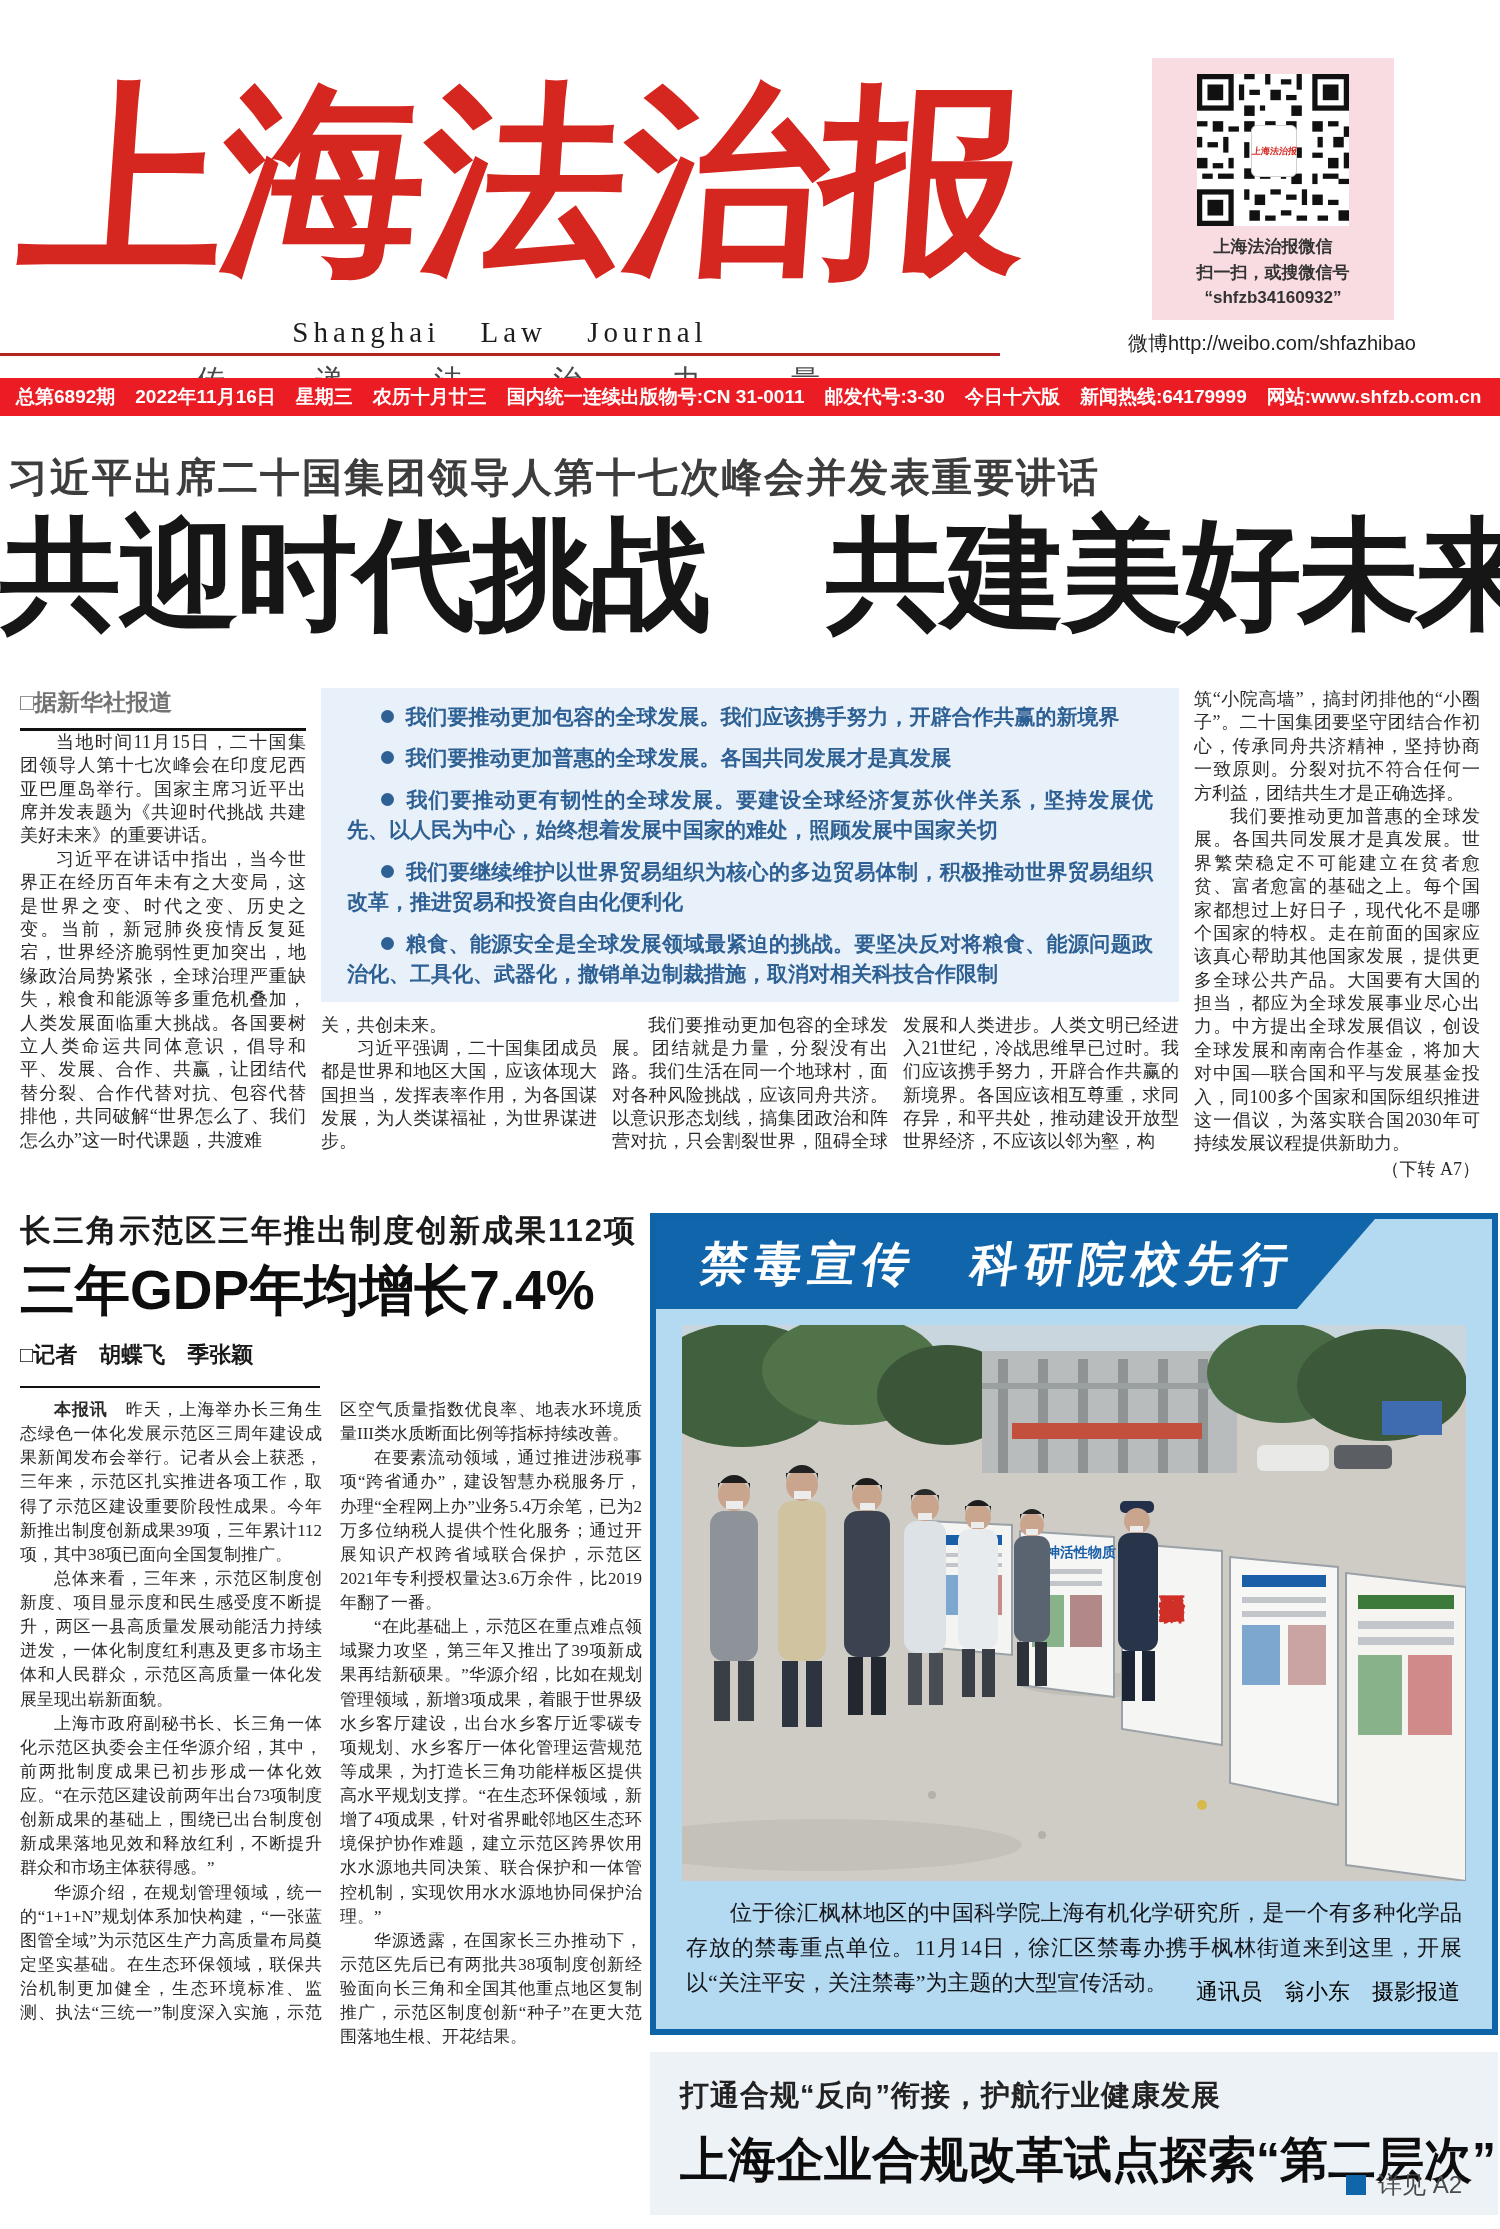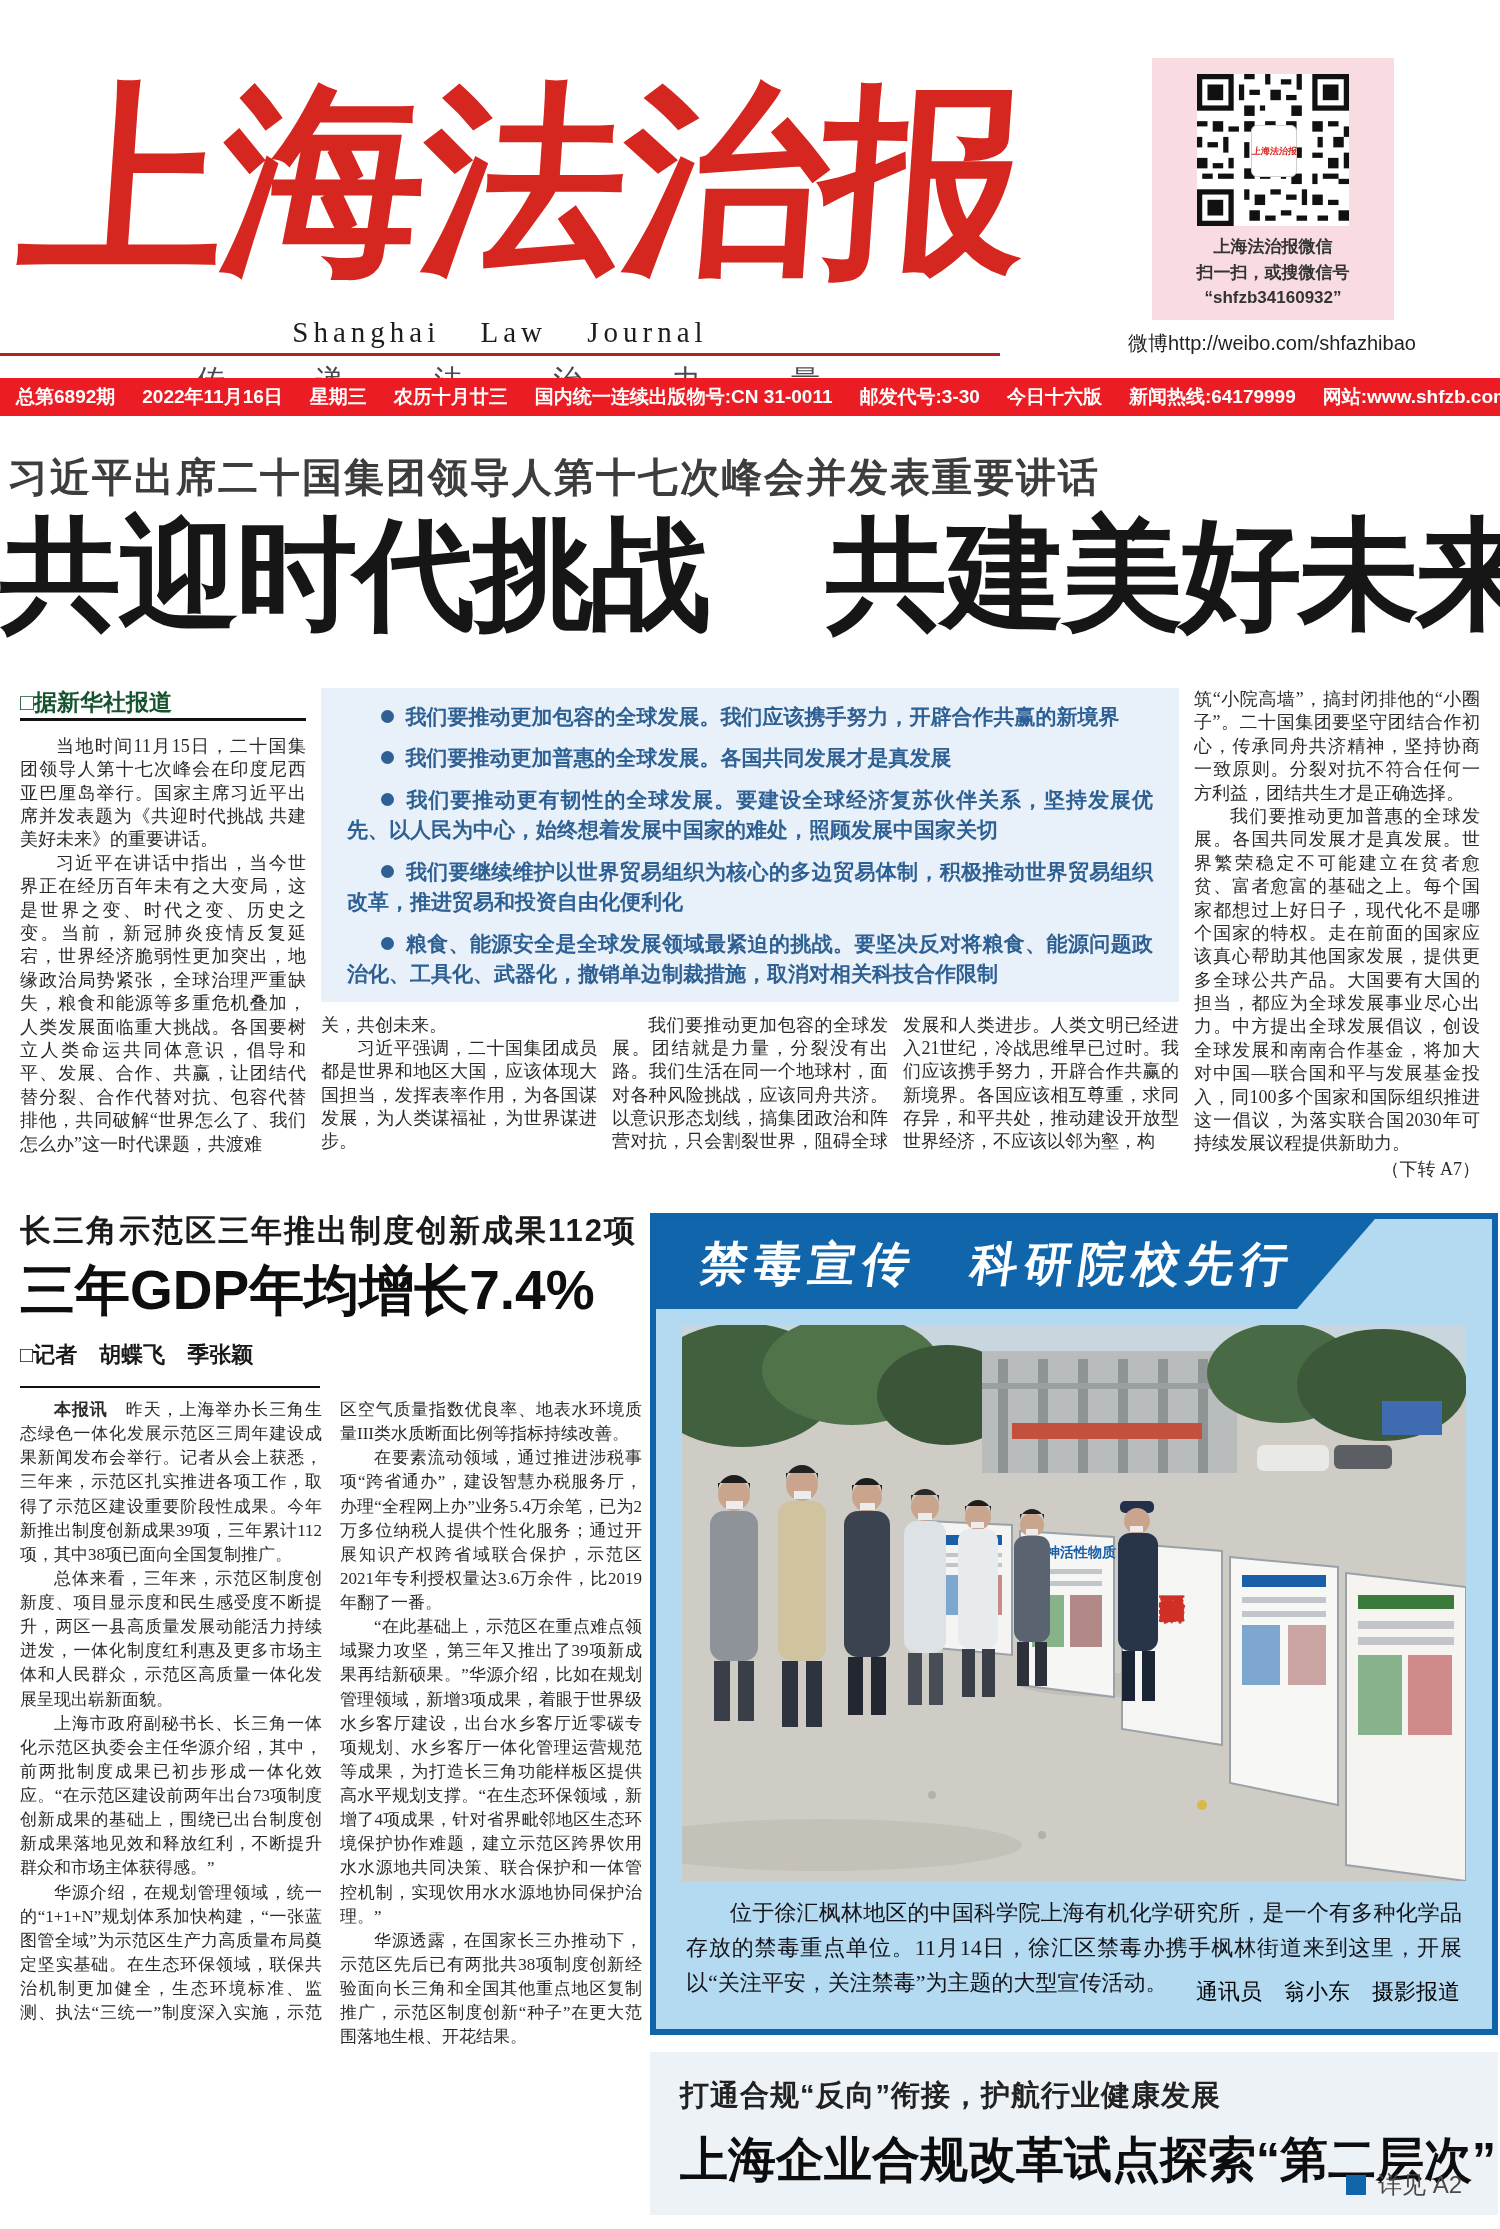--- a/index.html
+++ b/index.html
@@ -31,38 +31,38 @@
              background:#fff;border:1px solid #cfcfcf;border-radius:6px;
              display:flex;align-items:center;justify-content:center;}
   .qr-center span{font-size:9px;color:#d5261f;font-weight:bold;transform:skewX(-6deg);white-space:nowrap;}
   .wechat-text{margin-top:8px;text-align:center;font-family:"Liberation Sans","DejaVu Sans",sans-serif;
                font-weight:bold;font-size:17px;line-height:1.5;color:#333;}
   .weibo{position:absolute;left:1128px;top:330px;font-family:"Liberation Sans","DejaVu Sans",sans-serif;
          font-size:20px;color:#1f1f1f;}
 
   
   .infobar{position:absolute;left:0;top:378px;width:1500px;height:38px;background:#ec1c24;
-           display:flex;align-items:center;gap:27px;padding-left:16px;box-sizing:border-box;
+           display:flex;align-items:center;gap:20px;padding-left:16px;box-sizing:border-box;
            font-family:"Liberation Sans","DejaVu Sans",sans-serif;font-weight:bold;
            font-size:19px;color:#ffffff;white-space:nowrap;}
 
   
   .lead-kicker{position:absolute;left:8px;top:450px;font-family:"Liberation Sans","DejaVu Sans",sans-serif;
                font-size:40px;font-weight:bold;color:#3d3d3d;letter-spacing:2px;}
   .lead-headline{position:absolute;left:0px;top:496px;width:1492px;
                  font-family:"Liberation Sans","DejaVu Sans",sans-serif;font-weight:900;
                  font-size:121px;line-height:1.3;color:#161616;letter-spacing:-3px;white-space:nowrap;}
 
   .lead-grid{position:absolute;left:20px;top:688px;width:1460px;height:512px;
              display:grid;grid-template-columns:286px 858px 286px;column-gap:15px;}
   .lead-col{overflow:hidden;font-size:18px;line-height:1.3;text-align:justify;color:#2a2a2a;}
   .lead-col p{margin:0;}
   p.ind{text-indent:2em;}
   .source-head{font-family:"Liberation Sans","DejaVu Sans",sans-serif;font-size:23px;font-weight:bold;
-               color:#14532d;border-bottom:3px solid #111;margin-bottom:14px;}
+               color:#737373;padding-bottom:10px;border-bottom:3px solid #111;}
   .bullet-box{background:#e8f1f9;padding:14px 26px 12px 26px;margin-bottom:12px;}
   .bullet-box p{margin:0 0 11px 0;font-family:"Liberation Sans","DejaVu Sans",sans-serif;
                 font-size:21px;line-height:1.45;font-weight:bold;color:#2e6094;
                 text-indent:1.6em;text-align:justify;}
   .bullet-box p:last-child{margin-bottom:0;}
   .dot{display:inline-block;width:13px;height:13px;border-radius:50%;background:#2e6094;
        margin-right:12px;vertical-align:1px;}
   .mid-cols{column-count:3;column-gap:15px;height:162px;overflow:hidden;
             font-size:18px;line-height:1.3;text-align:justify;color:#2a2a2a;}
   .mid-cols p{margin:0;}

